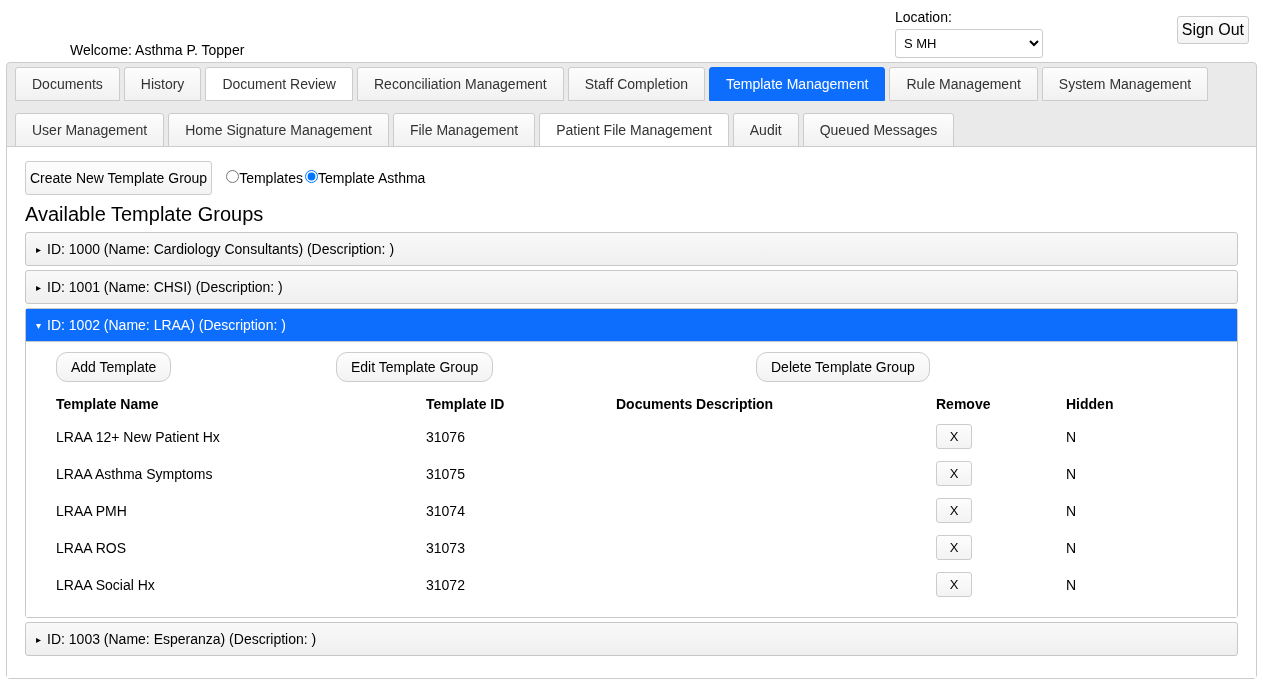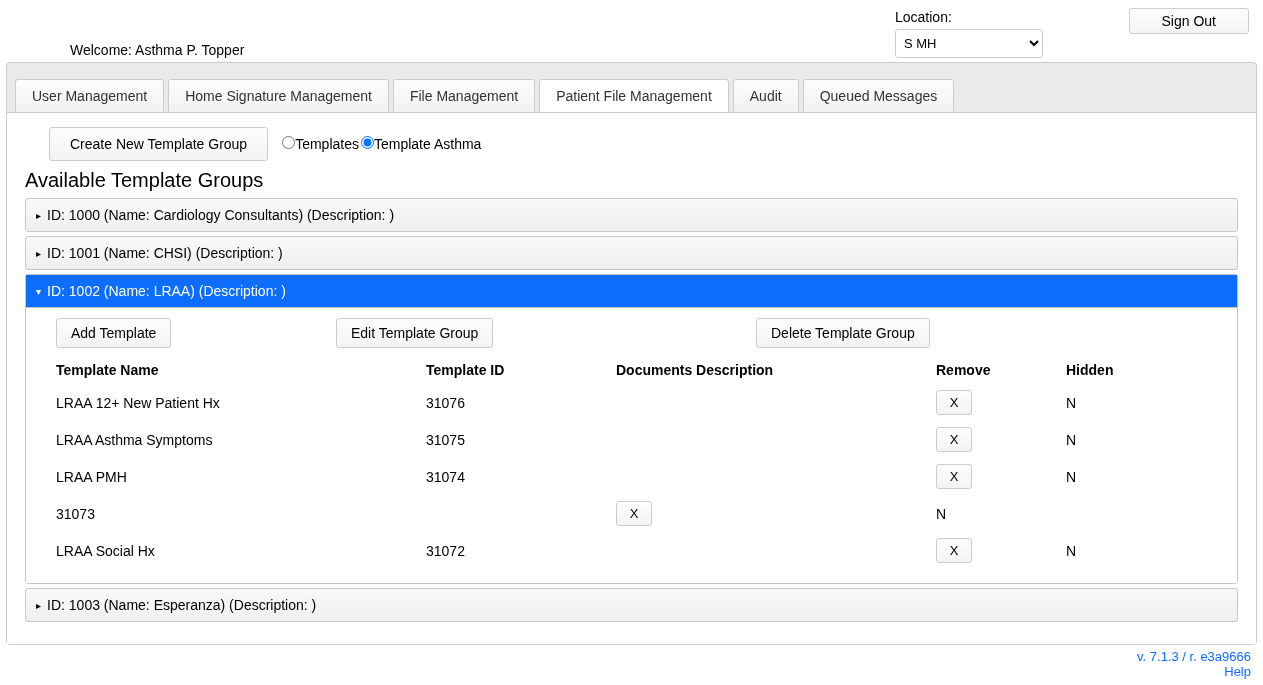--- a/index.html
+++ b/index.html
@@ -35,24 +35,24 @@
     .location-select {
       width: 148px;
       padding: 5px 4px;
       font-size: 13px;
       border: 1px solid #ccc;
       border-radius: 3px;
       background: #fff;
     }
     .signout-btn {
       position: absolute;
-      top: 8px;
+      top: 16px;
       right: 14px;
-      padding: 4px 32px;
-      font-size: 14px;
+      padding: 4px 4px;
+      font-size: 16px;
       border: 1px solid #ccc;
       border-radius: 3px;
       background: linear-gradient(#fdfdfd,#f3f3f3);
       cursor: pointer;
     }
     .tabs-container {
       margin: 0 6px;
       border: 1px solid #ccc;
       border-radius: 4px;
       background: #eaeaea;
@@ -86,27 +86,26 @@
       padding: 14px 18px 18px 18px;
       margin-top: -1px;
     }
     .content-top-row {
       display: flex;
       align-items: center;
       gap: 14px;
       margin-bottom: 8px;
     }
     .create-btn {
-      padding: 8px 20px;
+      padding: 8px 4px;
       font-size: 14px;
       border: 1px solid #ccc;
       border-radius: 3px;
       background: linear-gradient(#fdfdfd,#f3f3f3);
       cursor: pointer;
-      margin-left: 24px;
     }
     .radio-group {
       display: flex;
       flex-direction: row;
       gap: 2px;
       font-size: 14px;
     }
     .radio-group label { cursor: pointer; }
     .avail-label {
       font-size: 20px;
@@ -139,21 +138,21 @@
       border-top: 1px solid #c7c7c7;
     }
     .body-btn-row {
       display: flex;
       margin-bottom: 8px;
     }
     .body-btn {
       padding: 6px 14px;
       font-size: 14px;
       border: 1px solid #ccc;
-      border-radius: 3px;
+      border-radius: 11px;
       background: linear-gradient(#fdfdfd,#f3f3f3);
       cursor: pointer;
     }
     .body-btn-row .slot1 { width: 280px; }
     .body-btn-row .slot2 { width: 420px; }
     .body-btn-row .slot3 { }
     .tmpl-header, .tmpl-row {
       display: grid;
       grid-template-columns: 370px 190px 320px 130px 120px;
       align-items: center;
@@ -188,20 +187,30 @@
   <div class="location-area">
     <label class="location-label">Location:</label>
     <select class="location-select">
       <option>S MH</option>
     </select>
   </div>
   <button class="signout-btn">Sign Out</button>
 </div>
 
 <div class="tabs-container">
+  <div class="tabs-row" id="tabs-row-1">
+      <div class="tab">Documents</div>
+      <div class="tab">History</div>
+      <div class="tab white">Document Review</div>
+      <div class="tab">Reconciliation Management</div>
+      <div class="tab">Staff Completion</div>
+      <div class="tab active">Template Management</div>
+      <div class="tab">Rule Management</div>
+      <div class="tab">System Management</div>
+    </div>
   <div class="tabs-row" id="tabs-row-2" style="margin-top:12px;">
       <div class="tab">User Management</div>
       <div class="tab">Home Signature Management</div>
       <div class="tab">File Management</div>
       <div class="tab white">Patient File Management</div>
       <div class="tab">Audit</div>
       <div class="tab">Queued Messages</div>
     </div>
 
   <div class="tab-content">
@@ -264,20 +273,21 @@
               <div>N</div>
             </div>
             <div class="tmpl-row">
               <div>LRAA PMH</div>
               <div>31074</div>
               <div></div>
               <div><button class="remove-btn">X</button></div>
               <div>N</div>
             </div>
             <div class="tmpl-row">
+              <div>LRAA ROS</div>
               <div>31073</div>
               <div></div>
               <div><button class="remove-btn">X</button></div>
               <div>N</div>
             </div>
             <div class="tmpl-row">
               <div>LRAA Social Hx</div>
               <div>31072</div>
               <div></div>
               <div><button class="remove-btn">X</button></div>

